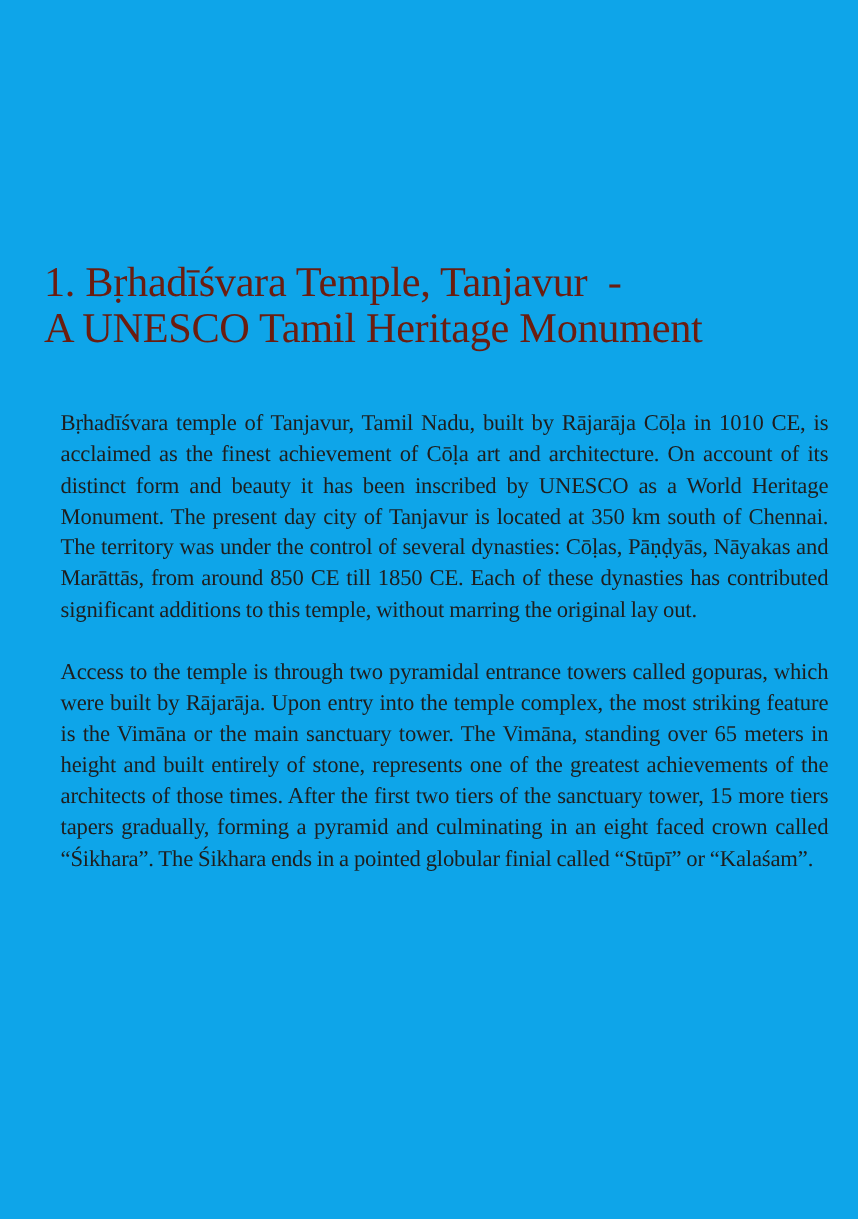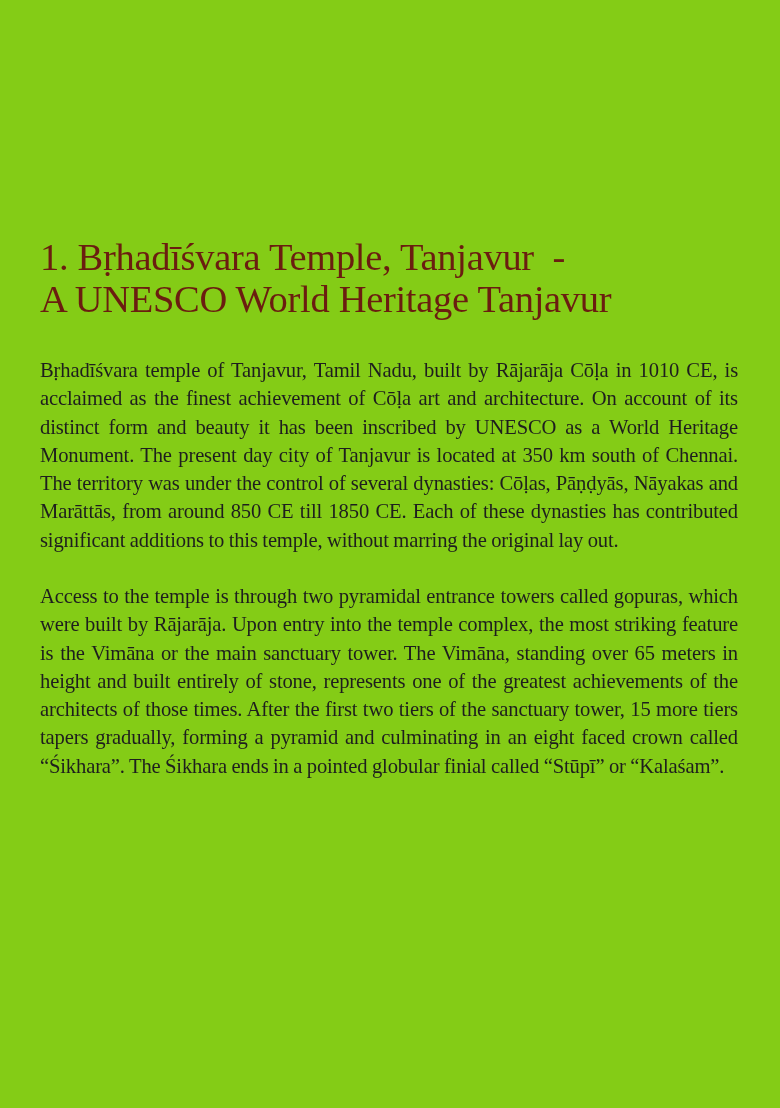--- a/index.html
+++ b/index.html
@@ -14,21 +14,21 @@
       overflow: hidden;
       font-family: "Liberation Serif", "DejaVu Serif", serif;
       color: #1c1c1c;
     }
     .page {
       position: absolute;
       left: 0;
       top: 0;
       width: 780px;
       height: 1108px;
-      background: #84cc16;
+      background: #0ea5e9;
     }
     .title {
       position: absolute;
       left: 40px;
       top: 236px;
       width: 720px;
       margin: 0;
       font-family: "Liberation Serif", "DejaVu Serif", serif;
       font-weight: normal;
       font-size: 38.5px;
@@ -37,36 +37,36 @@
       letter-spacing: -0.3px;
     }
     .title .line {
       display: block;
       white-space: pre;
     }
     .body-text {
       position: absolute;
       left: 40px;
       width: 698px;
-      margin: 0;
+      margin: 15px;
       font-size: 20.6px;
       line-height: 28.3px;
       text-align: justify;
       color: #1e1e1e;
       letter-spacing: -0.15px;
       word-spacing: -0.5px;
     }
     .p1 { top: 356px; }
     .p2 { top: 582px; }
   </style>
 </head>
 <body>
 
 <div class="page">
   <h1 class="title">
     <span class="line">1. Bṛhadīśvara Temple, Tanjavur  -</span>
-    <span class="line">A UNESCO World Heritage Tanjavur</span>
+    <span class="line">A UNESCO Tamil Heritage Monument</span>
   </h1>
 
   <p class="body-text p1">Bṛhadīśvara temple of Tanjavur, Tamil Nadu, built by Rājarāja Cōḷa in 1010 CE, is acclaimed as the finest achievement of Cōḷa art and architecture. On account of its distinct form and beauty it has been inscribed by UNESCO as a World Heritage Monument. The present day city of Tanjavur is located at 350 km south of Chennai. The territory was under the control of several dynasties: Cōḷas, Pāṇḍyās, Nāyakas and Marāttās, from around 850 CE till 1850 CE. Each of these dynasties has contributed significant additions to this temple, without marring the original lay out.</p>
 
   <p class="body-text p2">Access to the temple is through two pyramidal entrance towers called gopuras, which were built by Rājarāja.  Upon entry into the temple complex, the most striking feature is the Vimāna or the main sanctuary tower. The Vimāna, standing over 65 meters in height and built entirely of stone, represents one of the greatest achievements of the architects of those times. After the first two tiers of the sanctuary tower, 15 more tiers tapers gradually, forming a pyramid and culminating in an eight faced crown called “Śikhara”. The Śikhara ends in a pointed globular finial called “Stūpī” or “Kalaśam”.</p>
 </div>
 
 </body></html>

